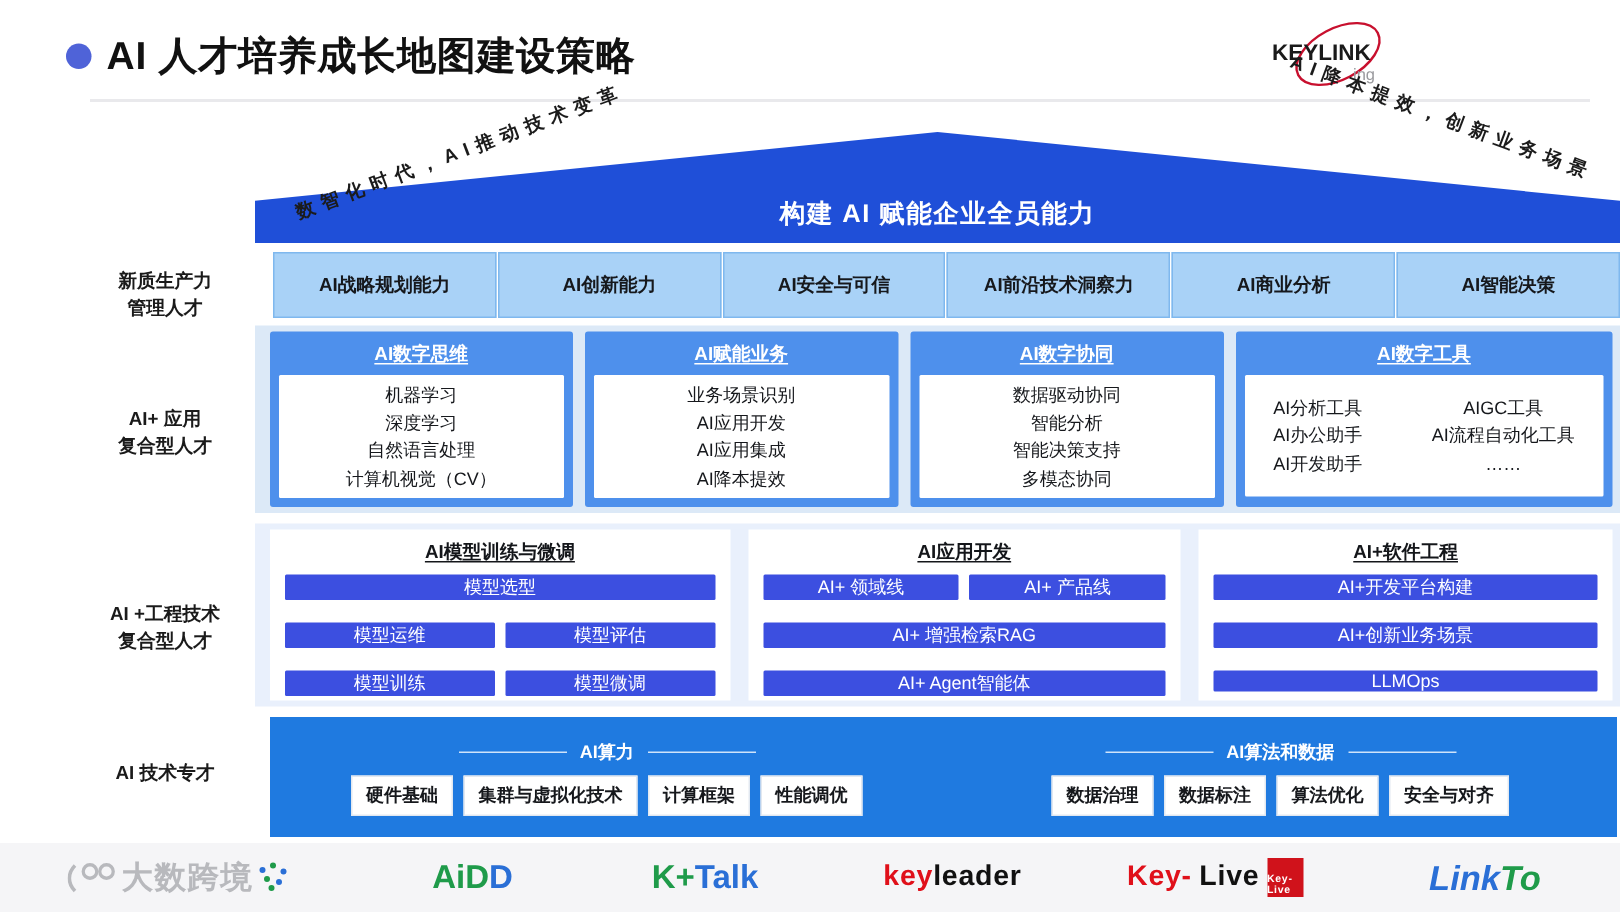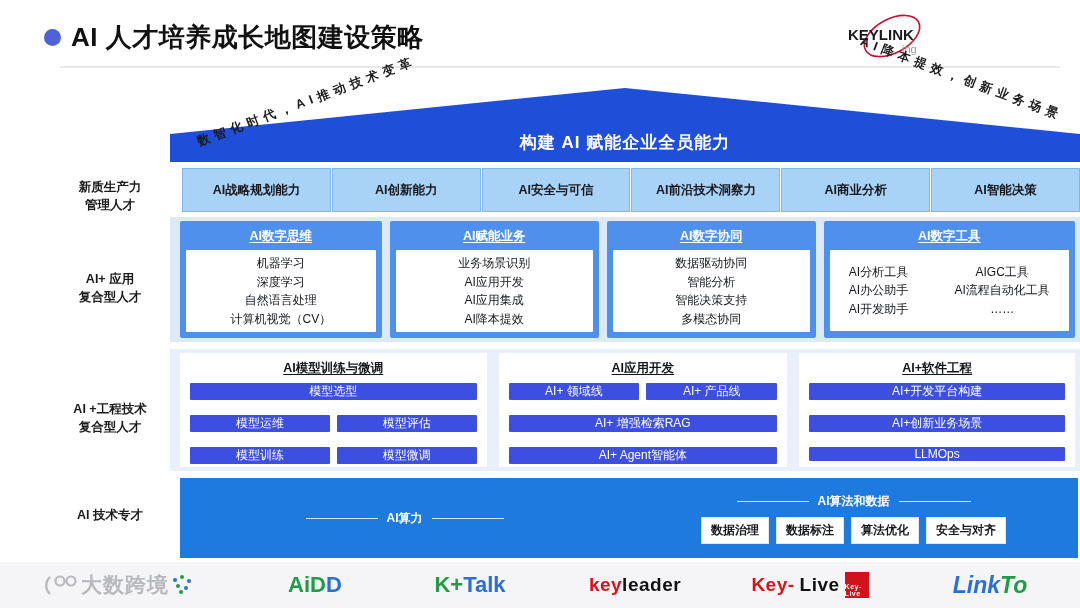--- a/index.html
+++ b/index.html
@@ -271,20 +271,26 @@
   <div class="rowlabel" style="top:506px;">
     <div>AI 技术专才</div>
   </div>
   <div class="row4">
     <div class="r4-group">
       <div class="r4-title">
         <span class="ln"></span>
         <span>AI算力</span>
         <span class="ln"></span>
       </div>
+      <div class="r4-chips">
+        <div class="chip">硬件基础</div>
+        <div class="chip">集群与虚拟化技术</div>
+        <div class="chip">计算框架</div>
+        <div class="chip">性能调优</div>
+      </div>
     </div>
     <div class="r4-group">
       <div class="r4-title">
         <span class="ln"></span>
         <span>AI算法和数据</span>
         <span class="ln"></span>
       </div>
       <div class="r4-chips">
         <div class="chip">数据治理</div>
         <div class="chip">数据标注</div>

